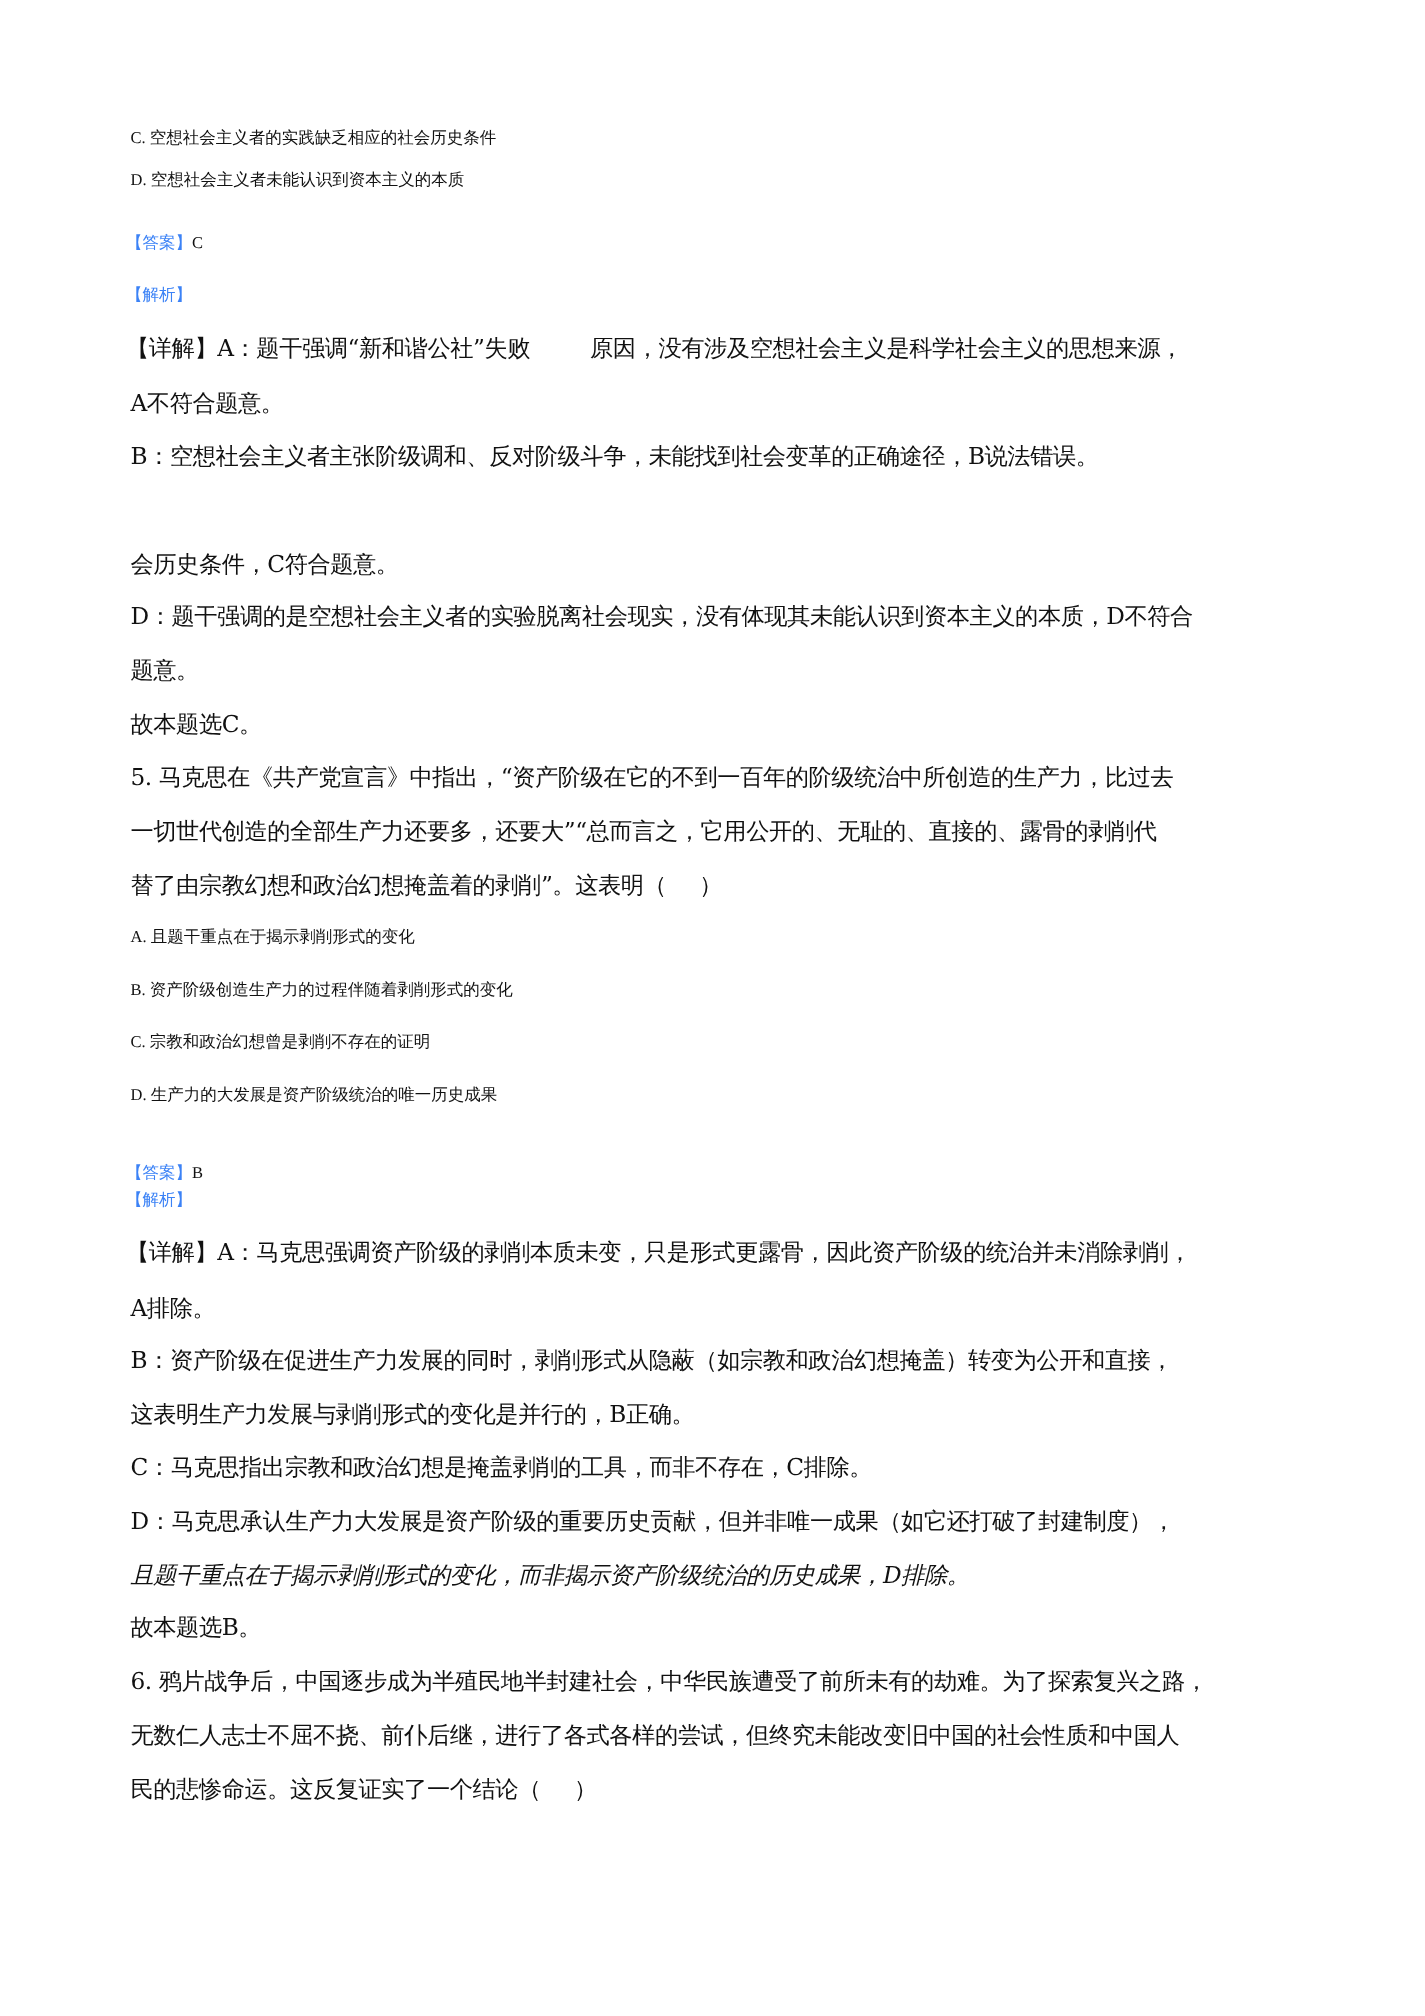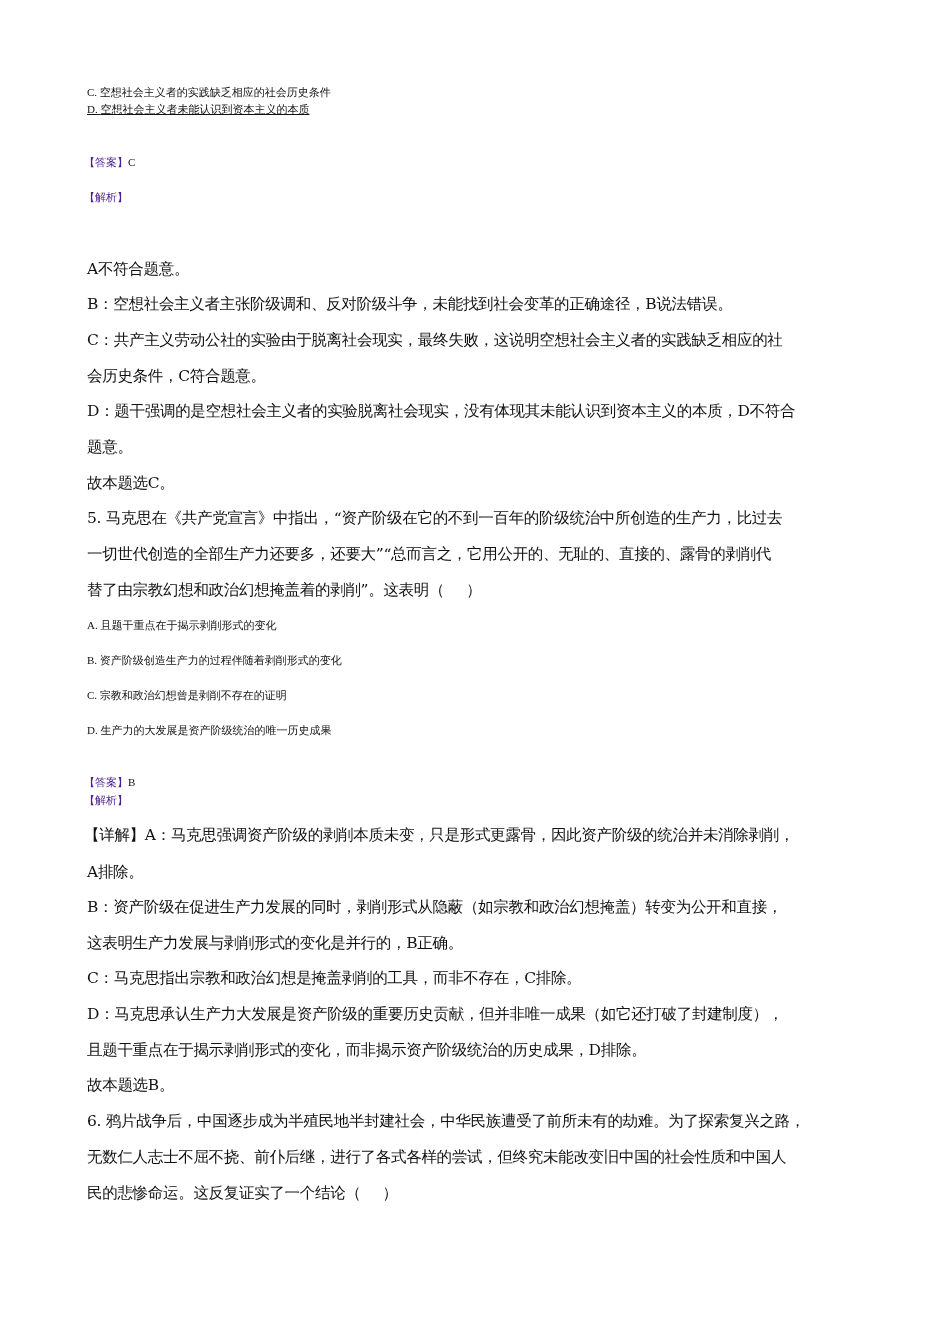--- a/index.html
+++ b/index.html
@@ -8,46 +8,48 @@
   .line {
     position: absolute;
     left: 87px;
     white-space: nowrap;
     color: #111111;
     font-size: 16px;
     line-height: 22px;
   }
   .serif { font-family: "Liberation Serif", "DejaVu Serif", serif; font-size: 11px; }
   .narrow { font-family: "DejaVu Serif", "Liberation Serif", serif; font-size: 15.5px; letter-spacing: -0.3px; }
-  .label { color: #4c1d95; }
+  .label { color: #3b82f6; }
   .gap { display: inline-block; width: 40px; }
   .blank { display: inline-block; width: 22px; }
 </style>
 </head>
 <body>
 
 <div class="page">
 
   <div class="line serif" style="top:81px;">
     <span>C.</span>
     <span>空想社会主义者的实践缺乏相应的社会历史条件</span>
   </div>
-  <div class="line serif" style="top:98px;text-decoration:underline;">
+  <div class="line serif" style="top:109px;">
     <span>D.</span>
     <span>空想社会主义者未能认识到资本主义的本质</span>
   </div>
   <div class="line serif" style="top:151px; left:84px;">
     <span class="label">【答案】</span><span>C</span>
   </div>
   <div class="line serif" style="top:186px; left:84px;">
     <span class="label">【解析】</span>
   </div>
+  <div class="line narrow" style="top:221px; left:84px;">
+    <span>【详解】</span><span>A：题干强调“新和谐公社”失败</span><span class="gap"></span><span>原因，没有涉及空想社会主义是科学社会主义的思想来源，</span>
+  </div>
   <div class="line narrow" style="top:258px;">A不符合题意。</div>
   <div class="line narrow" style="top:293px;">B：空想社会主义者主张阶级调和、反对阶级斗争，未能找到社会变革的正确途径，B说法错误。</div>
-  <div class="line narrow" style="top:329px;">C：共产主义劳动公社的实验由于脱离社会现实，最终失败，这说明空想社会主义者的实践缺乏相应的社</div>
   <div class="line narrow" style="top:365px;">会历史条件，C符合题意。</div>
   <div class="line narrow" style="top:400px;">D：题干强调的是空想社会主义者的实验脱离社会现实，没有体现其未能认识到资本主义的本质，D不符合</div>
   <div class="line narrow" style="top:436px;">题意。</div>
   <div class="line narrow" style="top:472px;">故本题选C。</div>
 
   <div class="line narrow" style="top:507px;">5. 马克思在《共产党宣言》中指出，“资产阶级在它的不到一百年的阶级统治中所创造的生产力，比过去</div>
   <div class="line narrow" style="top:543px;">一切世代创造的全部生产力还要多，还要大”“总而言之，它用公开的、无耻的、直接的、露骨的剥削代</div>
   <div class="line narrow" style="top:579px;">
     <span>替了由宗教幻想和政治幻想掩盖着的剥削”。这表明（</span><span class="blank"></span><span>）</span>
   </div>
@@ -74,21 +76,21 @@
     <span class="label">【解析】</span>
   </div>
   <div class="line narrow" style="top:824px; left:84px;">
     <span>【详解】</span><span>A：马克思强调资产阶级的剥削本质未变，只是形式更露骨，因此资产阶级的统治并未消除剥削，</span>
   </div>
   <div class="line narrow" style="top:861px;">A排除。</div>
   <div class="line narrow" style="top:932px;">这表明生产力发展与剥削形式的变化是并行的，B正确。</div>
   <div class="line narrow" style="top:896px;">B：资产阶级在促进生产力发展的同时，剥削形式从隐蔽（如宗教和政治幻想掩盖）转变为公开和直接，</div>
   <div class="line narrow" style="top:967px;">C：马克思指出宗教和政治幻想是掩盖剥削的工具，而非不存在，C排除。</div>
   <div class="line narrow" style="top:1003px;">D：马克思承认生产力大发展是资产阶级的重要历史贡献，但并非唯一成果（如它还打破了封建制度），</div>
-  <div class="line narrow" style="top:1039px;">且题干重点在于揭示剥削形式的变化，而非揭示资产阶级统治的历史成果，D排除。</div>
+  <div class="line narrow" style="top:1039px;font-style:italic;">且题干重点在于揭示剥削形式的变化，而非揭示资产阶级统治的历史成果，D排除。</div>
   <div class="line narrow" style="top:1074px;">故本题选B。</div>
 
   <div class="line narrow" style="top:1110px;">6. 鸦片战争后，中国逐步成为半殖民地半封建社会，中华民族遭受了前所未有的劫难。为了探索复兴之路，</div>
   <div class="line narrow" style="top:1146px;">无数仁人志士不屈不挠、前仆后继，进行了各式各样的尝试，但终究未能改变旧中国的社会性质和中国人</div>
   <div class="line narrow" style="top:1182px;">
     <span>民的悲惨命运。这反复证实了一个结论（</span><span class="blank"></span><span>）</span>
   </div>
 
 </div>
 

